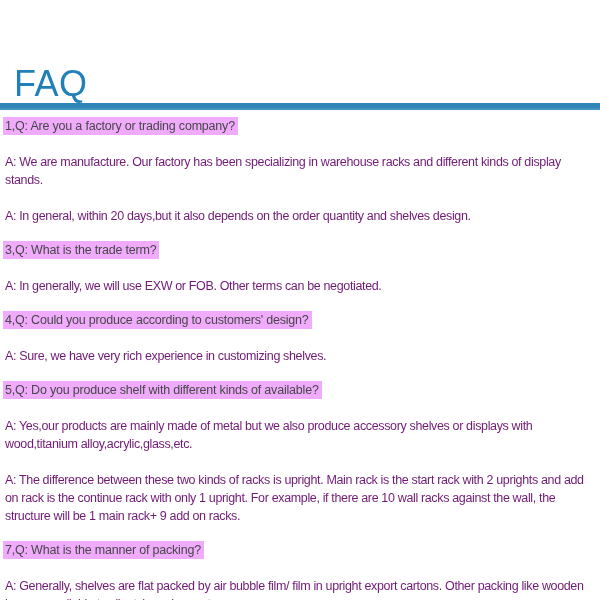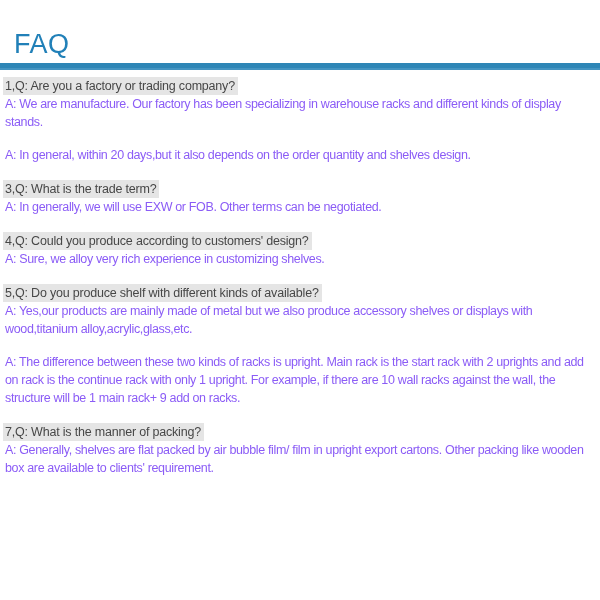--- a/index.html
+++ b/index.html
@@ -9,22 +9,22 @@
     background: #ffffff;
     font-family: "Liberation Sans", sans-serif;
     overflow: hidden;
   }
   .page {
     width: 600px;
     height: 600px;
     padding: 0 3px;
   }
   .page-title {
-    margin: 28px 0 0 11px;
-    font-size: 27px;
+    margin: 68px 0 0 11px;
+    font-size: 36px;
     line-height: 32px;
     font-weight: 400;
     color: #2180b8;
     letter-spacing: 0.5px;
   }
   .title-rule {
     margin-top: 3px;
     margin-left: -3px;
     width: 600px;
     height: 3px;
@@ -36,31 +36,31 @@
     margin-top: 6px;
   }
   .faq-item {
     margin-bottom: 15px;
   }
   .q-line {
     line-height: 18px;
   }
   .q-text {
     display: inline-block;
-    background: #e5e5e5;
+    background: #f0abfc;
     color: #474747;
     font-size: 12.5px;
     line-height: 16px;
     padding: 1px 3px 1px 2px;
     letter-spacing: -0.2px;
   }
   .a-text {
-    margin-top: 0;
+    margin-top: 18px;
     max-width: 594px;
-    color: #8b5cf6;
+    color: #701a75;
     font-size: 12.5px;
     line-height: 18px;
     letter-spacing: -0.35px;
     padding-left: 2px;
   }
 </style>
 </head>
 <body>
 
 <div class="page">
@@ -85,21 +85,21 @@
       <div class="q-line">
         <span class="q-text">3,Q: What is the trade term?</span>
       </div>
       <p class="a-text">A: In generally, we will use EXW or FOB. Other terms can be negotiated.</p>
     </section>
 
     <section class="faq-item">
       <div class="q-line">
         <span class="q-text">4,Q: Could you produce according to customers' design?</span>
       </div>
-      <p class="a-text">A: Sure, we alloy very rich experience in customizing shelves.</p>
+      <p class="a-text">A: Sure, we have very rich experience in customizing shelves.</p>
     </section>
 
     <section class="faq-item">
       <div class="q-line">
         <span class="q-text">5,Q: Do you produce shelf with different kinds of available?</span>
       </div>
       <p class="a-text">A: Yes,our products are mainly made of metal but we also produce accessory shelves or displays with wood,titanium alloy,acrylic,glass,etc.</p>
     </section>
 
     <section class="faq-item">

